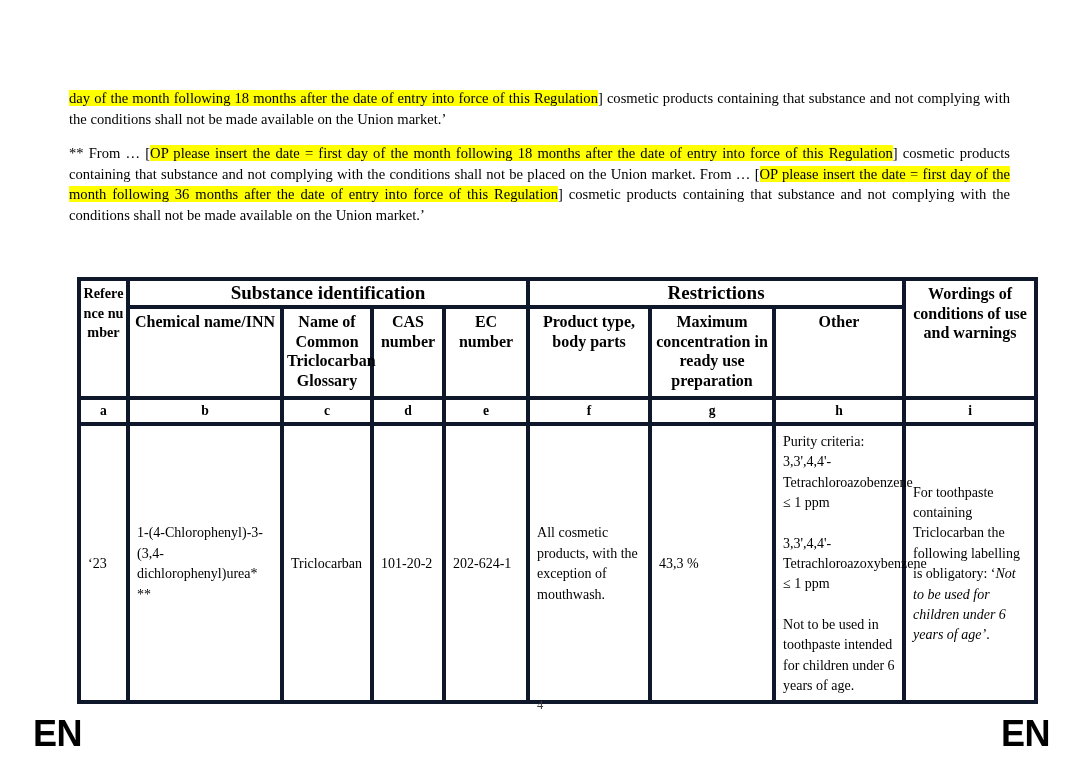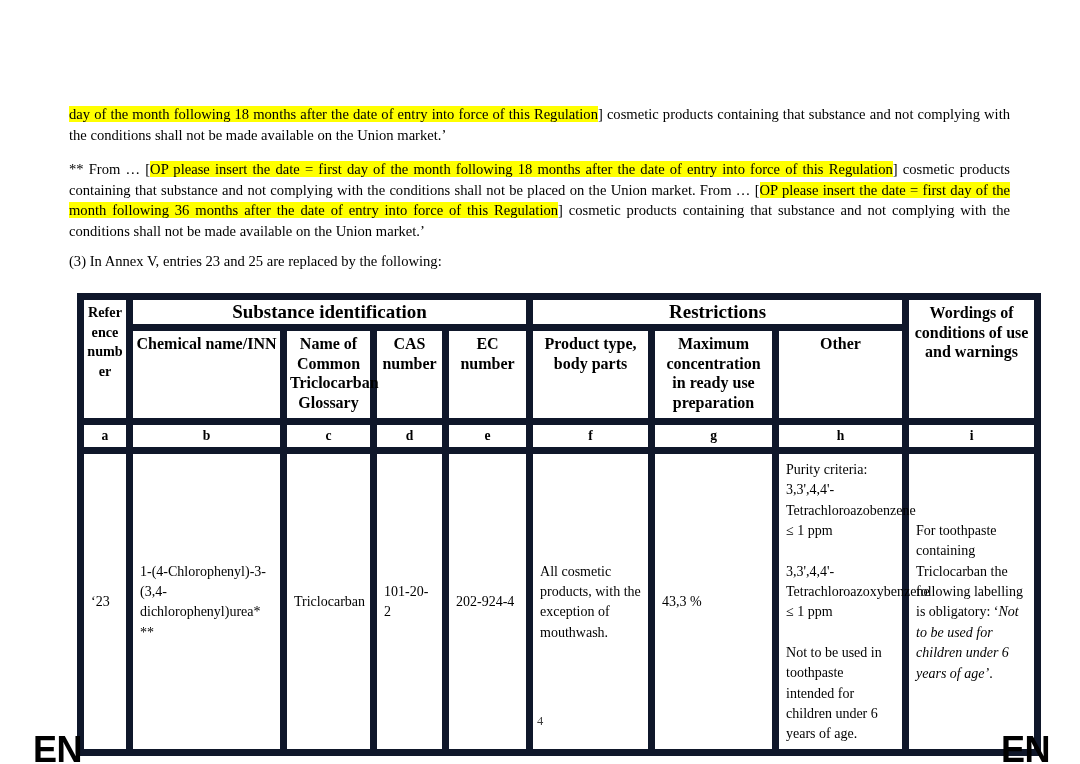--- a/index.html
+++ b/index.html
@@ -11,21 +11,21 @@
   body {
     width: 1080px;
     height: 764px;
     font-family: "Liberation Serif", "DejaVu Serif", serif;
     color: #000000;
     position: relative;
     overflow: hidden;
   }
   .page {
     position: absolute;
-    left: 0; top: 16px;
+    left: 0; top: 0;
     width: 1080px;
     height: 676px;
   }
 
   
   .body-text {
     position: absolute;
     left: 69px;
     width: 941px;
   }
@@ -54,21 +54,21 @@
   .reg-table {
     position: absolute;
     left: 77px;
     top: 277px;
     width: 957px;
     border-collapse: collapse;
     table-layout: fixed;
     font-size: 13.3px;
   }
   .reg-table td, .reg-table th {
-    border: 7px solid #0f172a;
+    border: 4px solid #0f172a;
     padding: 0;
     vertical-align: top;
     font-weight: normal;
   }
   .reg-table th {
     font-weight: bold;
     text-align: center;
   }
   .h-group {
     font-size: 19px;
@@ -159,21 +159,20 @@
 <div class="page">
 
   <div class="body-text" style="top:88px;">
 
     <p class="para"><span class="hl">day of the month following 18 months after the date of entry into force of this Regulation</span><span>] cosmetic products containing that substance and not complying with the conditions shall not be made available on the Union market.’</span></p>
 
     <p class="para"><span>** From … [</span><span class="hl">OP please insert the date = first day of the month following 18 months after the date of entry into force of this Regulation</span><span>] cosmetic products containing that substance and not complying with the conditions shall not be placed on the Union market. From … [</span><span class="hl">OP please insert the date = first day of the month following 36 months after the date of entry into force of this Regulation</span><span>] cosmetic products containing that substance and not complying with the conditions shall not be made available on the Union market.’</span></p>
 
   </div>
 
-  <div class="para-intro">(3) In Annex V, entries 23 and 25 are replaced by the following:</div>
 
   <table class="reg-table">
     <colgroup>
       <col class="c-a">
         <col class="c-b">
         <col class="c-c">
         <col class="c-d">
         <col class="c-e">
       <col class="c-f">
         <col class="c-g">
@@ -207,21 +206,21 @@
         <td>h</td>
         <td>i</td>
       </tr>
     </thead>
     <tbody>
       <tr class="data-row">
         <td class="cell-mid cell-center">‘23</td>
         <td class="cell-mid">1-(4-Chlorophenyl)-3-(3,4-dichlorophenyl)urea* **</td>
         <td class="cell-mid">Triclocarban</td>
         <td class="cell-mid">101-20-2</td>
-        <td class="cell-mid">202-924-4</td>
+        <td class="cell-mid">202-624-1</td>
         <td class="cell-mid">All cosmetic products, with the exception of mouthwash.</td>
         <td class="cell-mid">43,3 %</td>
         <td class="cell-top">
           <span>Purity criteria:</span><br>
           <span>3,3',4,4'-Tetrachloroazobenzene ≤ 1 ppm</span>
           <span class="gap"></span>
           <span>3,3',4,4'-Tetrachloroazoxybenzene ≤ 1 ppm</span>
           <span class="gap"></span>
           <span>Not to be used in toothpaste intended for children under 6 years of age.</span>
         </td>

